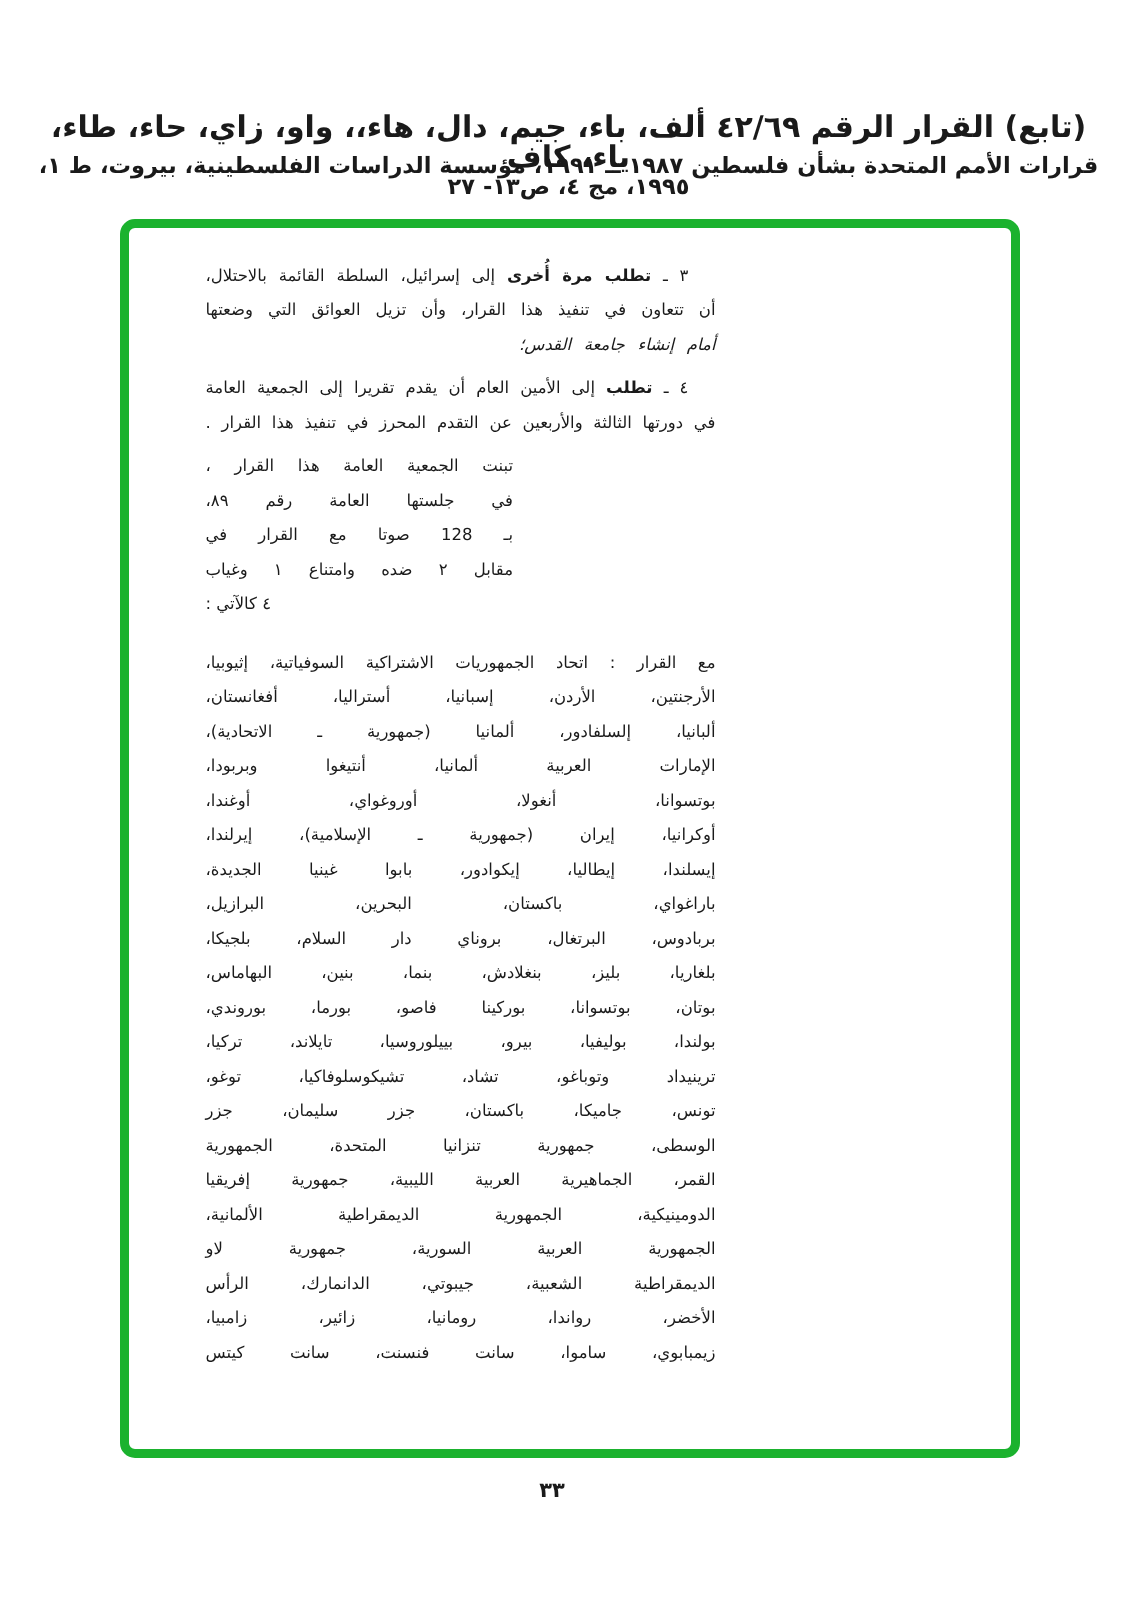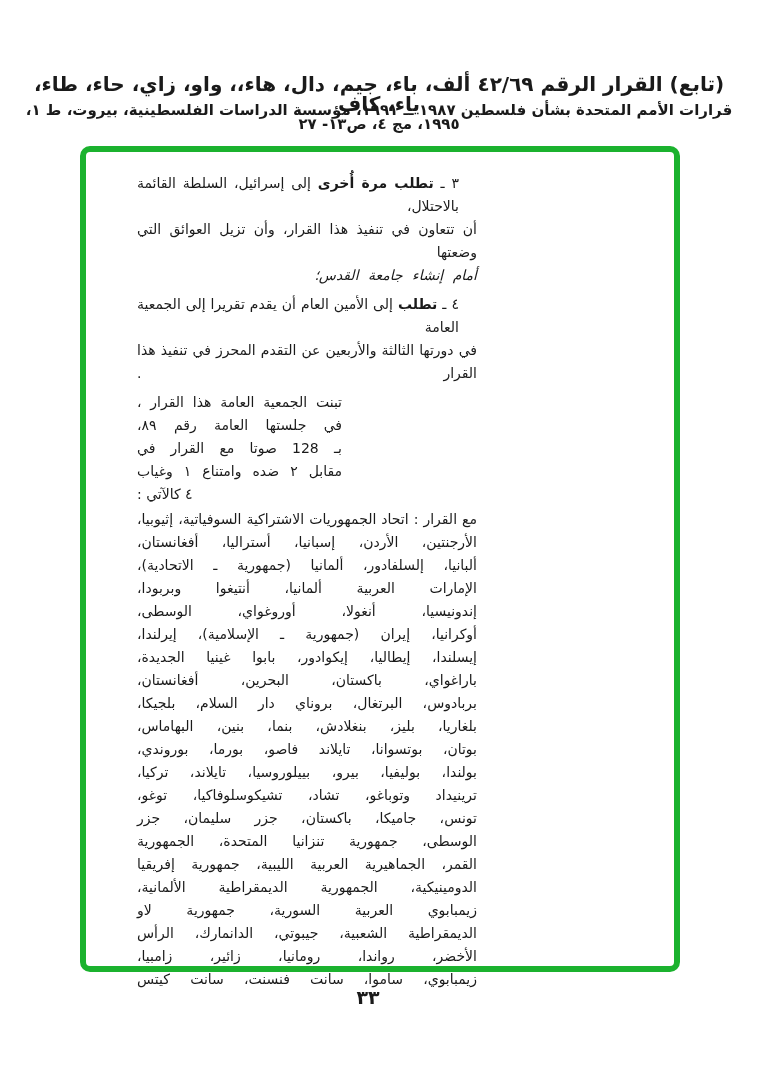--- a/index.html
+++ b/index.html
@@ -28,42 +28,42 @@
   }
   .highlight-frame{
     position:absolute; left:80px; top:146px;
     width:600px; height:826px;
     border:6px solid var(--green);
     border-radius:10px;
   }
   .body-text{
     position:absolute; left:137px; top:172px; width:340px;
     direction:rtl;
-    font-size:14px; line-height:23px;
+    font-size:11px; line-height:23px;
     color:var(--ink);
   }
   .line{
     text-align:justify;
     text-align-last:justify;
     min-height:23px;
   }
   .line.start{ text-align:right; text-align-last:right;font-style:italic; }
   .line.loose{ word-spacing:5px; }
   .indent1{ padding-right:18px; }
   .para{ margin:0 0 6px 0; }
   .adoption{
     width:205px;
     margin-right:135px;
-    margin-bottom:2px;
+    margin-bottom:16px;
   }
   .adoption .line:last-child{ text-align-last:left; }
   .b{ font-weight:bold; }
   .page-number{
     position:absolute; top:986px; left:0; width:736px;
-    text-align:center; font-weight:bold; font-size:19px;
+    text-align:center; font-weight:bold; font-size:14px;
     direction:rtl;
   }
 </style>
 </head>
 <body>
 
 <div class="header-title">(تابع) القرار الرقم ٤٢/٦٩ ألف، باء، جيم، دال، هاء،، واو، زاي، حاء، طاء، ياء، كاف</div>
 <div class="header-source">قرارات الأمم المتحدة بشأن فلسطين ١٩٨٧ ــ ١٩٩١، مؤسسة الدراسات الفلسطينية، بيروت، ط ١، ١٩٩٥، مج ٤، ص١٣- ٢٧</div>
 
 <div class="highlight-frame"></div>
@@ -87,34 +87,34 @@
       <div class="line">بـ 128 صوتا مع القرار في</div>
       <div class="line">مقابل ٢ ضده وامتناع ١ وغياب</div>
       <div class="line">٤ كالآتي :</div>
     </div>
 
   <div>
       <div class="line">مع القرار : اتحاد الجمهوريات الاشتراكية السوفياتية، إثيوبيا،</div>
       <div class="line">الأرجنتين، الأردن، إسبانيا، أستراليا، أفغانستان،</div>
       <div class="line">ألبانيا، إلسلفادور، ألمانيا (جمهورية ـ الاتحادية)،</div>
       <div class="line">الإمارات العربية ألمانيا، أنتيغوا وبربودا،</div>
-      <div class="line">إندونيسيا، أنغولا، أوروغواي، الوسطى،</div>
+      <div class="line">بوتسوانا، أنغولا، أوروغواي، أوغندا،</div>
       <div class="line">أوكرانيا، إيران (جمهورية ـ الإسلامية)، إيرلندا،</div>
       <div class="line">إيسلندا، إيطاليا، إيكوادور، بابوا غينيا الجديدة،</div>
-      <div class="line">باراغواي، باكستان، البحرين، أفغانستان،</div>
+      <div class="line">باراغواي، باكستان، البحرين، البرازيل،</div>
       <div class="line">بربادوس، البرتغال، بروناي دار السلام، بلجيكا،</div>
       <div class="line">بلغاريا، بليز، بنغلادش، بنما، بنين، البهاماس،</div>
-      <div class="line">بوتان، بوتسوانا، تايلاند فاصو، بورما، بوروندي،</div>
+      <div class="line">بوتان، بوتسوانا، بوركينا فاصو، بورما، بوروندي،</div>
       <div class="line">بولندا، بوليفيا، بيرو، بييلوروسيا، تايلاند، تركيا،</div>
       <div class="line">ترينيداد وتوباغو، تشاد، تشيكوسلوفاكيا، توغو،</div>
       <div class="line">تونس، جاميكا، باكستان، جزر سليمان، جزر</div>
       <div class="line">الوسطى، جمهورية تنزانيا المتحدة، الجمهورية</div>
       <div class="line">القمر، الجماهيرية العربية الليبية، جمهورية إفريقيا</div>
       <div class="line">الدومينيكية، الجمهورية الديمقراطية الألمانية،</div>
-      <div class="line">زيمبابوي العربية السورية، جمهورية لاو</div>
+      <div class="line">الجمهورية العربية السورية، جمهورية لاو</div>
       <div class="line">الديمقراطية الشعبية، جيبوتي، الدانمارك، الرأس</div>
       <div class="line">الأخضر، رواندا، رومانيا، زائير، زامبيا،</div>
       <div class="line">زيمبابوي، ساموا، سانت فنسنت، سانت كيتس</div>
     </div>
 
 </div>
 
 <div class="page-number">٣٣</div>
 
 </body></html>

